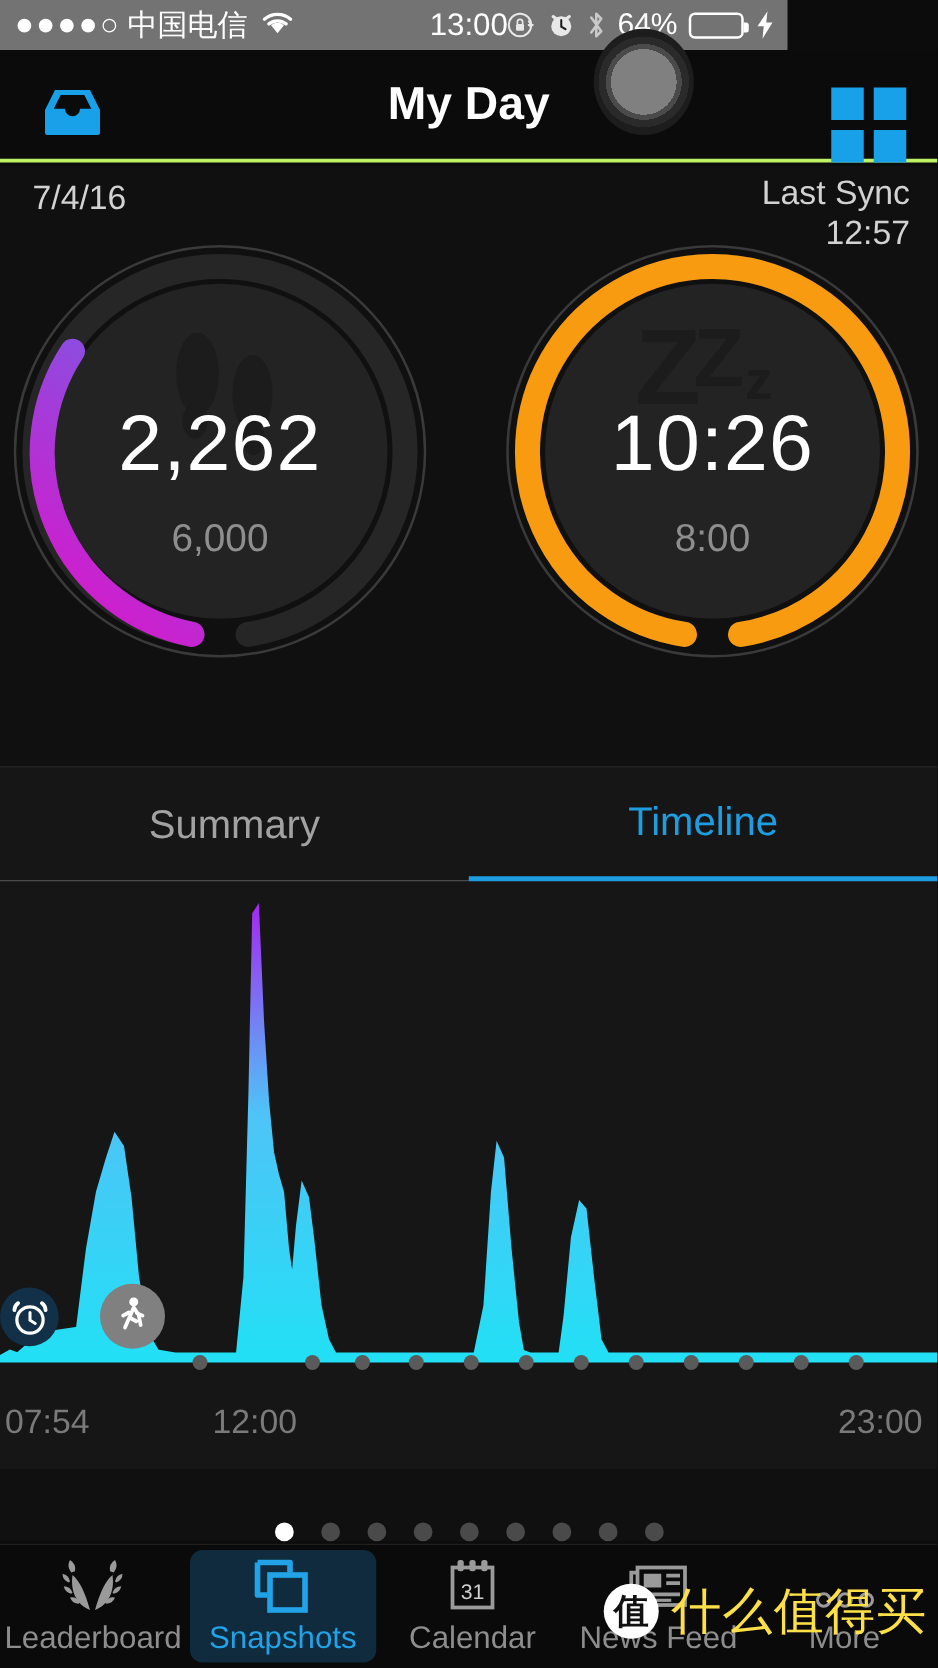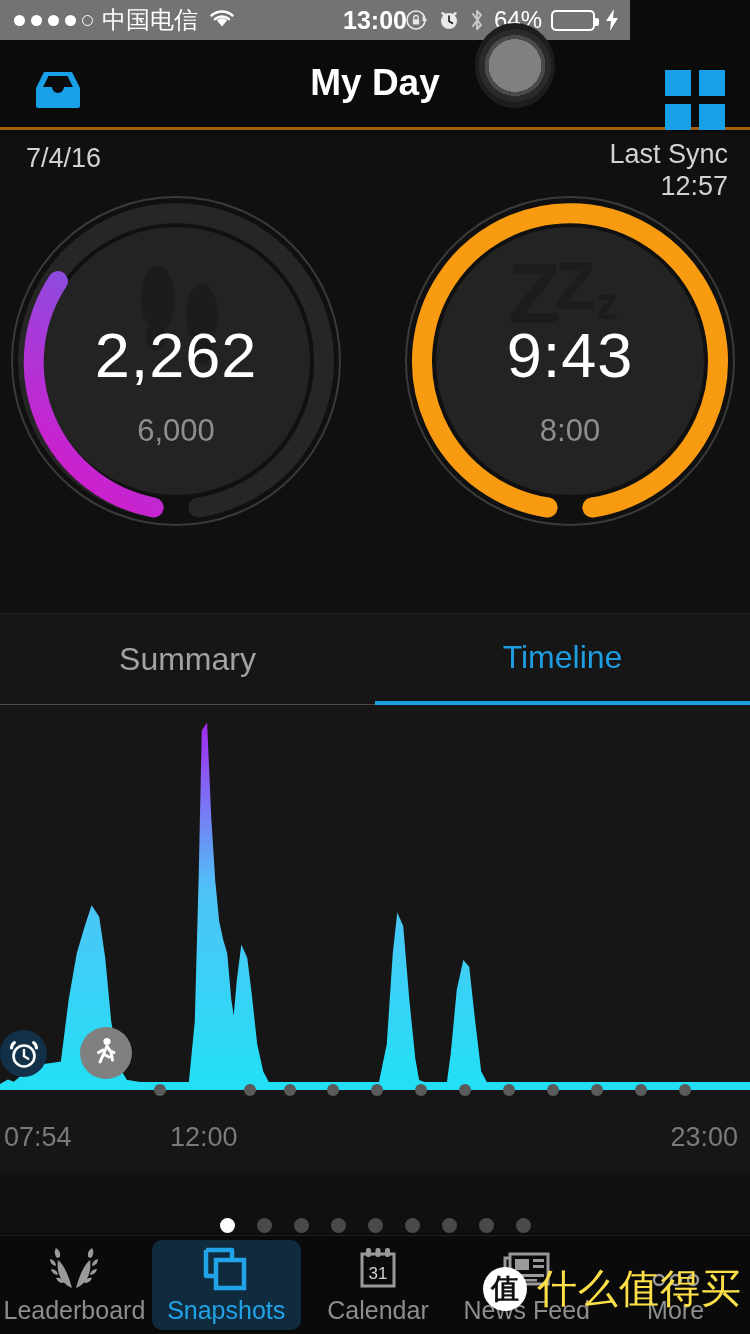--- a/index.html
+++ b/index.html
@@ -13,40 +13,40 @@
   
   .statusbar{
     position:absolute; top:0; left:0; width:630px; height:40px;
     background:#737373; display:flex; align-items:center;
   }
   .sb-left{ position:absolute; left:14px; display:flex; align-items:center; gap:9px; }
   .sig-dots{ display:flex; align-items:center; gap:6px; }
   .sig-dots i{ width:11px; height:11px; border-radius:50%; background:#fff; display:block; }
   .sig-dots i.off{ background:transparent; border:1.6px solid #fff; width:11px; height:11px; }
   .carrier{ font-size:24px; color:#fff; letter-spacing:0px; }
-  .sb-time{ position:absolute; left:0; width:750px; text-align:center; font-size:25px; font-weight:700; color:#fff; }
+  .sb-time{ position:absolute; left:0; width:750px; text-align:center; font-size:25px; font-weight:400; color:#fff; }
   .sb-right{ position:absolute; right:10px; display:flex; align-items:center; gap:9px; }
   .sb-right svg{ display:block; }
   .batt-pct{ font-size:24px; color:#fff; }
   .batt{ position:relative; width:44px; height:21px; border:2px solid #fff; border-radius:5px; padding:2px; }
   .batt::after{ content:""; position:absolute; right:-6px; top:6px; width:4px; height:8px; background:#fff; border-radius:0 2px 2px 0; }
   .batt-fill{ height:100%; background:#4cd964; border-radius:2px; }
 
   
   .assistive{
     position:absolute; left:475px; top:23px; width:80px; height:85px;
     border-radius:50%;
     background:radial-gradient(circle at 50% 50%, #808080 0 45%, #4a4a4a 45% 52%, #2a2a2a 52% 62%, #1d1d1d 62% 75%, #141414 75% 100%);
     z-index:40;
   }
 
   
   .navbar{
     position:absolute; top:40px; left:0; width:750px; height:90px;
-    background:#0b0b0b; border-bottom:3px solid #a16207;padding-left:39px;
+    background:#0b0b0b; border-bottom:3px solid #bef264;padding-left:39px;
   }
   .nav-title{
     position:absolute; left:0; width:750px; top:22px; text-align:center;
     font-size:37px; font-weight:bold; color:#fff;
   }
   .nav-left{ position:absolute; left:30px; top:28px; cursor:pointer; }
   .nav-right{ position:absolute; right:25px; top:30px; display:grid; grid-template-columns:26px 26px; grid-template-rows:26px 26px; gap:8px; cursor:pointer; }
   .nav-right span{ background:#18a0e8; display:block; width:26px; height:26px; }
 
   
@@ -227,21 +227,21 @@
       <svg viewBox="0 0 340 340">
         <circle cx="170" cy="170" r="164" fill="none" stroke="#3a3a3a" stroke-width="2"></circle>
         <path d="M 147.6 316.5 A 148 148 0 1 1 192.4 316.5" fill="none" stroke="#262626" stroke-width="20" stroke-linecap="round"></path>
         <path d="M 147.6 316.5 A 148 148 0 1 1 192.4 316.5" fill="none" stroke="#f89b10" stroke-width="20" stroke-linecap="round"></path>
       </svg>
       <svg class="glyph" viewBox="0 0 340 340">
         <text x="108" y="132" font-family="Liberation Sans, sans-serif" font-size="86" font-weight="bold" fill="#1c1c1c">Z</text>
         <text x="155" y="118" font-family="Liberation Sans, sans-serif" font-size="66" font-weight="bold" fill="#1c1c1c">Z</text>
         <text x="196" y="128" font-family="Liberation Sans, sans-serif" font-size="44" font-weight="bold" fill="#1c1c1c">z</text>
       </svg>
-      <div class="ring-val">9:43</div>
+      <div class="ring-val">10:26</div>
       <div class="ring-goal">8:00</div>
     </div>
     <div class="ring-caption cap-right">Sleep Time</div>
   </div>
 
   <div class="tabs">
     <div class="tab t1">Summary</div>
     <div class="tab t2">Timeline</div>
   </div>
 

